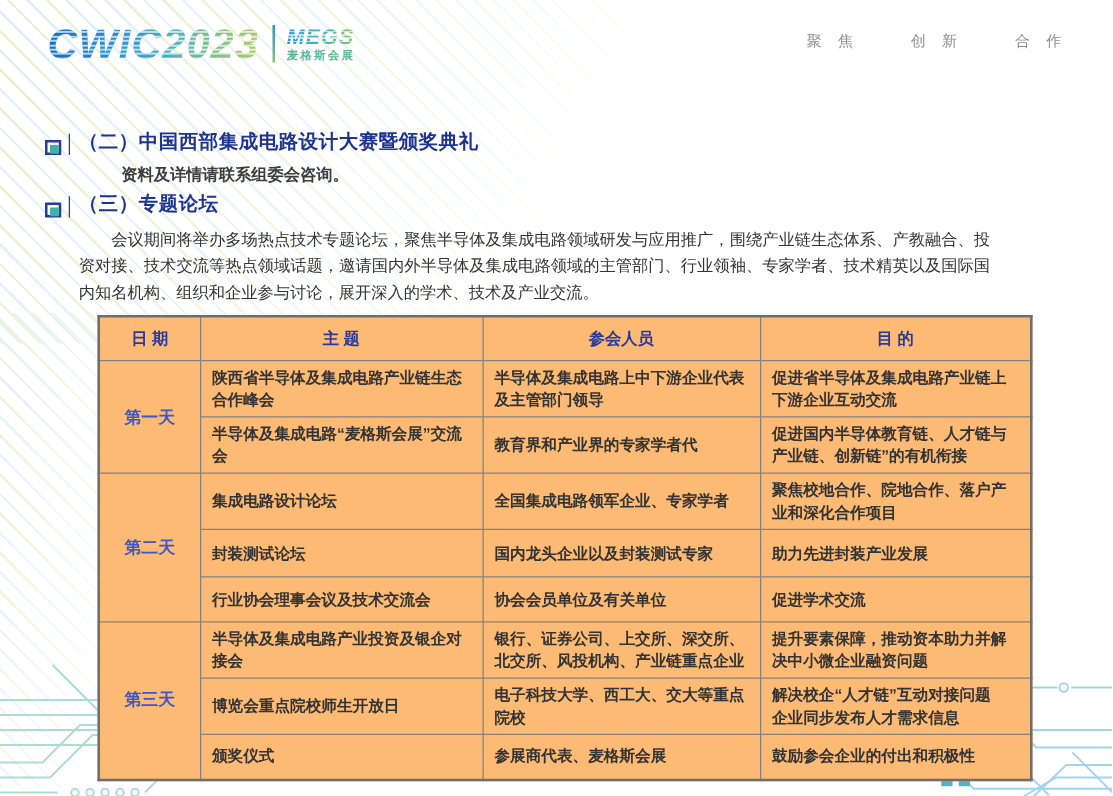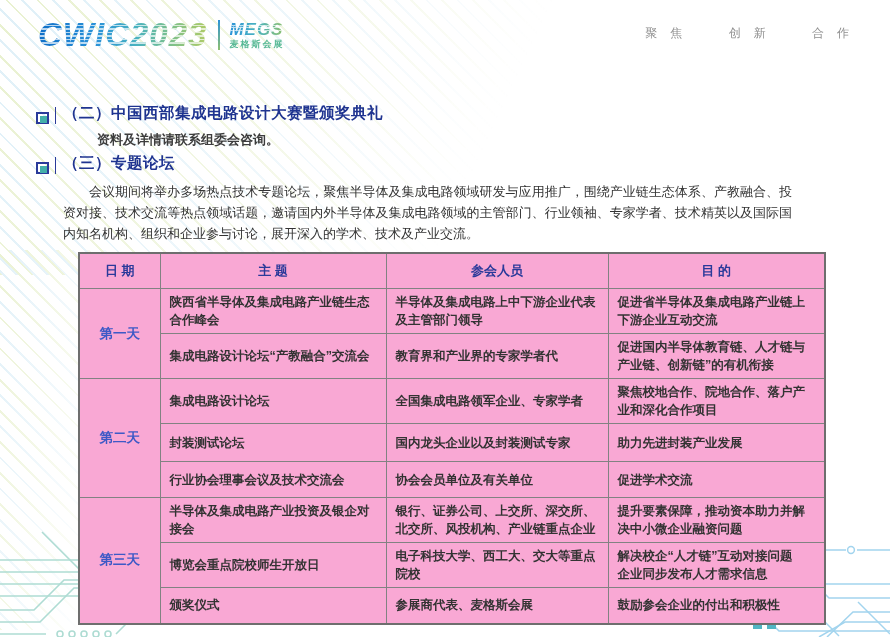--- a/index.html
+++ b/index.html
@@ -56,21 +56,21 @@
   .sec-title{font-size:15.5px;font-weight:bold;color:#1f3490;letter-spacing:.5px;}
   .sec-sub{position:absolute;left:97px;font-size:13px;color:#3d3d3d;font-weight:600;}
   .intro{
     position:absolute;left:63px;top:181px;width:729px;
     font-size:13px;line-height:21px;color:#333333;font-weight:400;
     text-align:justify;text-indent:2em;
   }
   
   table.forum{
     position:absolute;left:78px;top:252px;width:746px;z-index:2;
-    border-collapse:collapse;table-layout:fixed;background:#f9a8d4;
+    border-collapse:collapse;table-layout:fixed;background:#fdba74;
     font-size:12.5px;color:#333333;
   }
   table.forum{border:2px solid #6e6e6e;}
   table.forum td,table.forum th{border:1px solid #828282;padding:4px 9px;font-weight:600;}
   table.forum th{color:#2a3a9a;font-size:13px;text-align:center;font-weight:bold;height:26px;}
   td.day{color:#3d59c6;font-weight:bold;text-align:center;font-size:13.5px;}
   td.c{line-height:18px;margin-left:21px;}
   td.purpose{white-space:pre-line;}
   
   .circuit{position:absolute;z-index:0;}
@@ -203,21 +203,21 @@
       </tr>
     </thead>
     <tbody>
       <tr style="height:40px;">
         <td class="day" rowspan="2">第一天</td>
         <td class="c">陕西省半导体及集成电路产业链生态合作峰会</td>
         <td class="c">半导体及集成电路上中下游企业代表及主管部门领导</td>
         <td class="c purpose">促进省半导体及集成电路产业链上下游企业互动交流</td>
       </tr>
       <tr style="height:42px;">
-        <td class="c">集成电路设计论坛“产教融合”交流会</td>
+        <td class="c">半导体及集成电路“麦格斯会展”交流会</td>
         <td class="c">教育界和产业界的专家学者代</td>
         <td class="c purpose">促进国内半导体教育链、人才链与产业链、创新链”的有机衔接</td>
       </tr>
       <tr style="height:42px;">
         <td class="day" rowspan="3">第二天</td>
         <td class="c">集成电路设计论坛</td>
         <td class="c">全国集成电路领军企业、专家学者</td>
         <td class="c purpose">聚焦校地合作、院地合作、落户产业和深化合作项目</td>
       </tr>
       <tr style="height:38px;">

